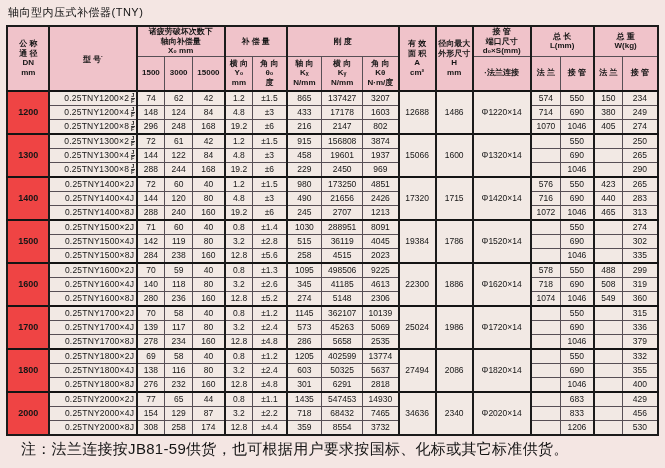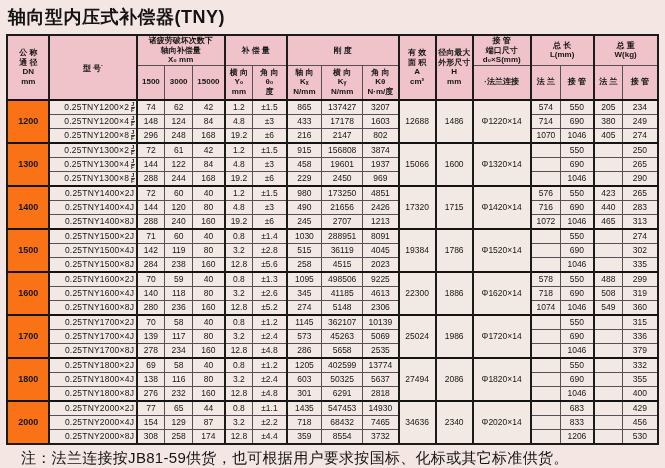--- a/index.html
+++ b/index.html
@@ -8,21 +8,21 @@
     background:#f4e6e3;
     font-family:"Liberation Sans","DejaVu Sans",sans-serif;
     color:#141414;
     overflow:hidden;
   }
   .titlebar{
     display:flex;justify-content:space-between;align-items:flex-end;
     padding:5px 10px 3px 8px;
   }
   .title-left{font-size:13px;font-weight:bold;letter-spacing:0.5px;}
-  .title-right{font-size:18px;font-weight:bold;letter-spacing:0.5px;}
+  .title-right{font-size:11px;font-weight:normal;letter-spacing:0.5px;}
   table{
     border-collapse:collapse;table-layout:fixed;
     margin:2px auto 0 auto;
     background:#f2e9e4;
     border:2px solid #1b1b1b;
   }
   th,td{
     border:1px solid #574f55;
     padding:0 1px;
     text-align:center;
@@ -39,21 +39,21 @@
   .pre{white-space:pre-line;}
   .hr{border-right:2px solid #1b1b1b;}
   thead tr:first-child th{height:27px;}
   thead tr:last-child th{height:33px;border-bottom:1.5px solid #1b1b1b;}
   tbody td{
     height:13px;
     font-size:8.5px;
     background:#f2e9e4;
   }
   tbody td.cell-dn{
-    background:#f97316;
+    background:#ef4444;
     font-weight:bold;
     font-size:9px;
   }
   tbody td.cell-model{
     text-align:center;
     padding-left:14px;
     letter-spacing:0.2px;
   }
   tbody tr.group-start td{border-top:2px solid #141414;}
   .jf{
@@ -164,21 +164,21 @@
         <td class="cell-y0">1.2</td>
         <td class="cell-theta hr">±1.5</td>
         <td class="cell-kx">865</td>
         <td class="cell-ky">137427</td>
         <td class="cell-ktheta hr">3207</td>
         <td class="cell-area hr" rowspan="3">12688</td>
         <td class="cell-h hr" rowspan="3">1486</td>
         <td class="cell-pipe hr" rowspan="3">Φ1220×14</td>
         <td class="cell-lf">574</td>
         <td class="cell-lp hr">550</td>
-        <td class="cell-wf">205</td>
+        <td class="cell-wf">150</td>
         <td class="cell-wp">234</td>
       </tr>
       <tr>
         <td class="cell-model hr"><span>0.25TNY1200×4</span><span class="jf">
             <span>J</span>
             <span>F</span>
           </span></td>
         <td class="cell-x1500">148</td>
         <td class="cell-x3000">124</td>
         <td class="cell-x15000 hr">84</td>

